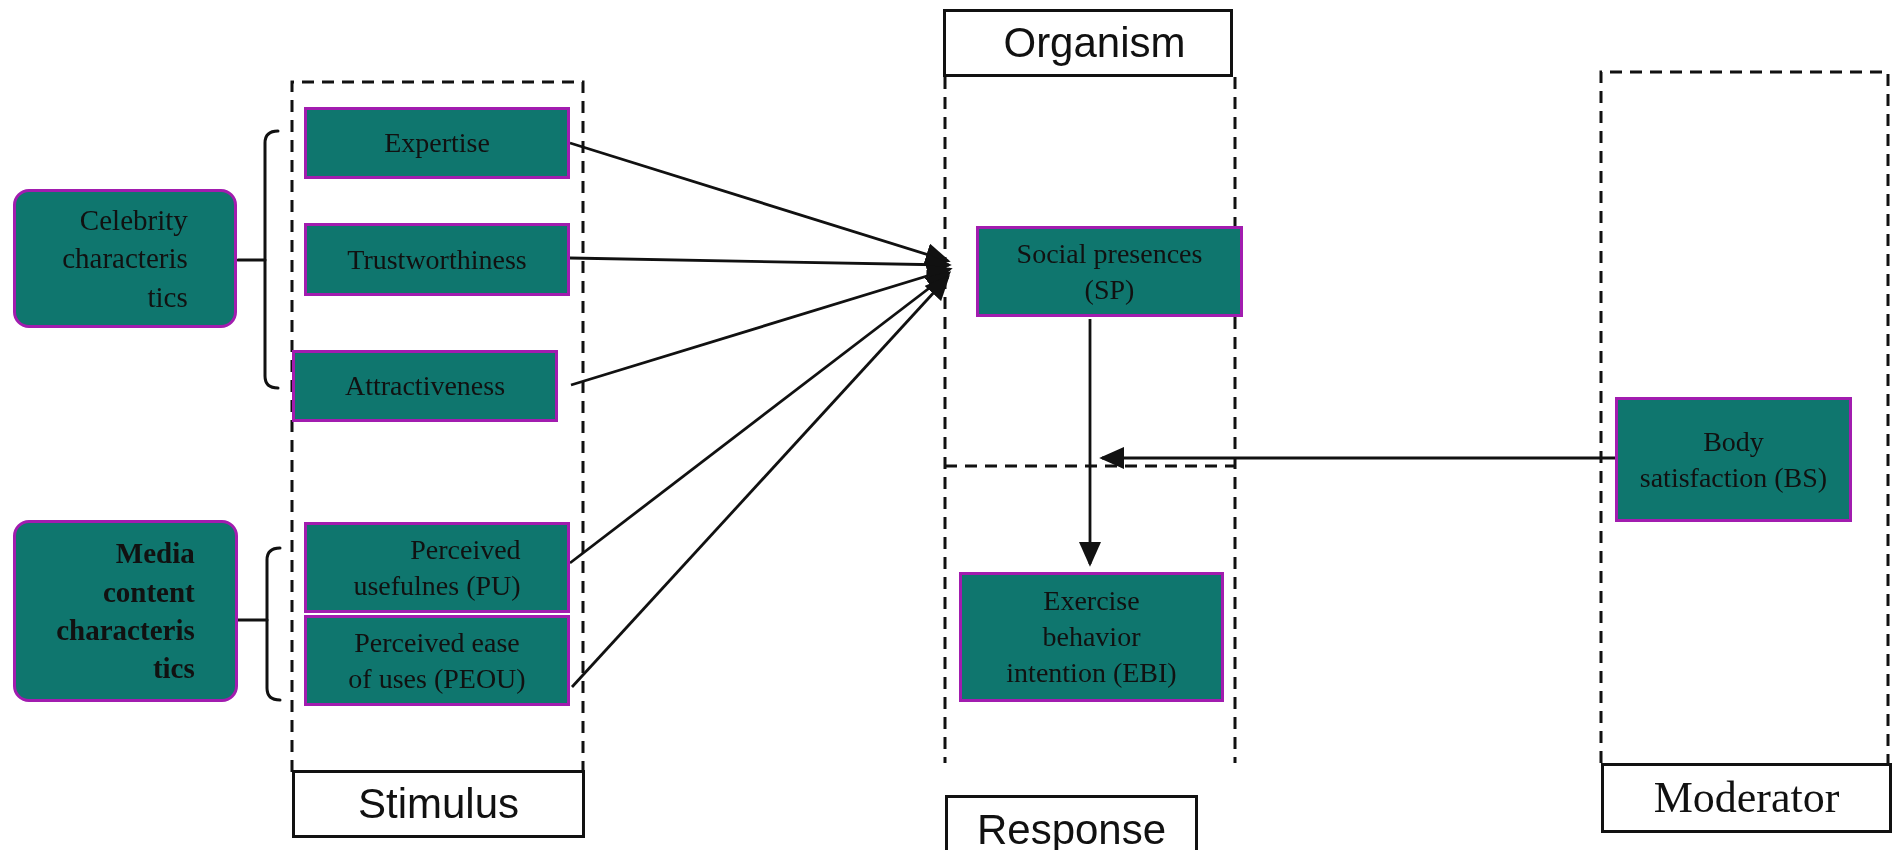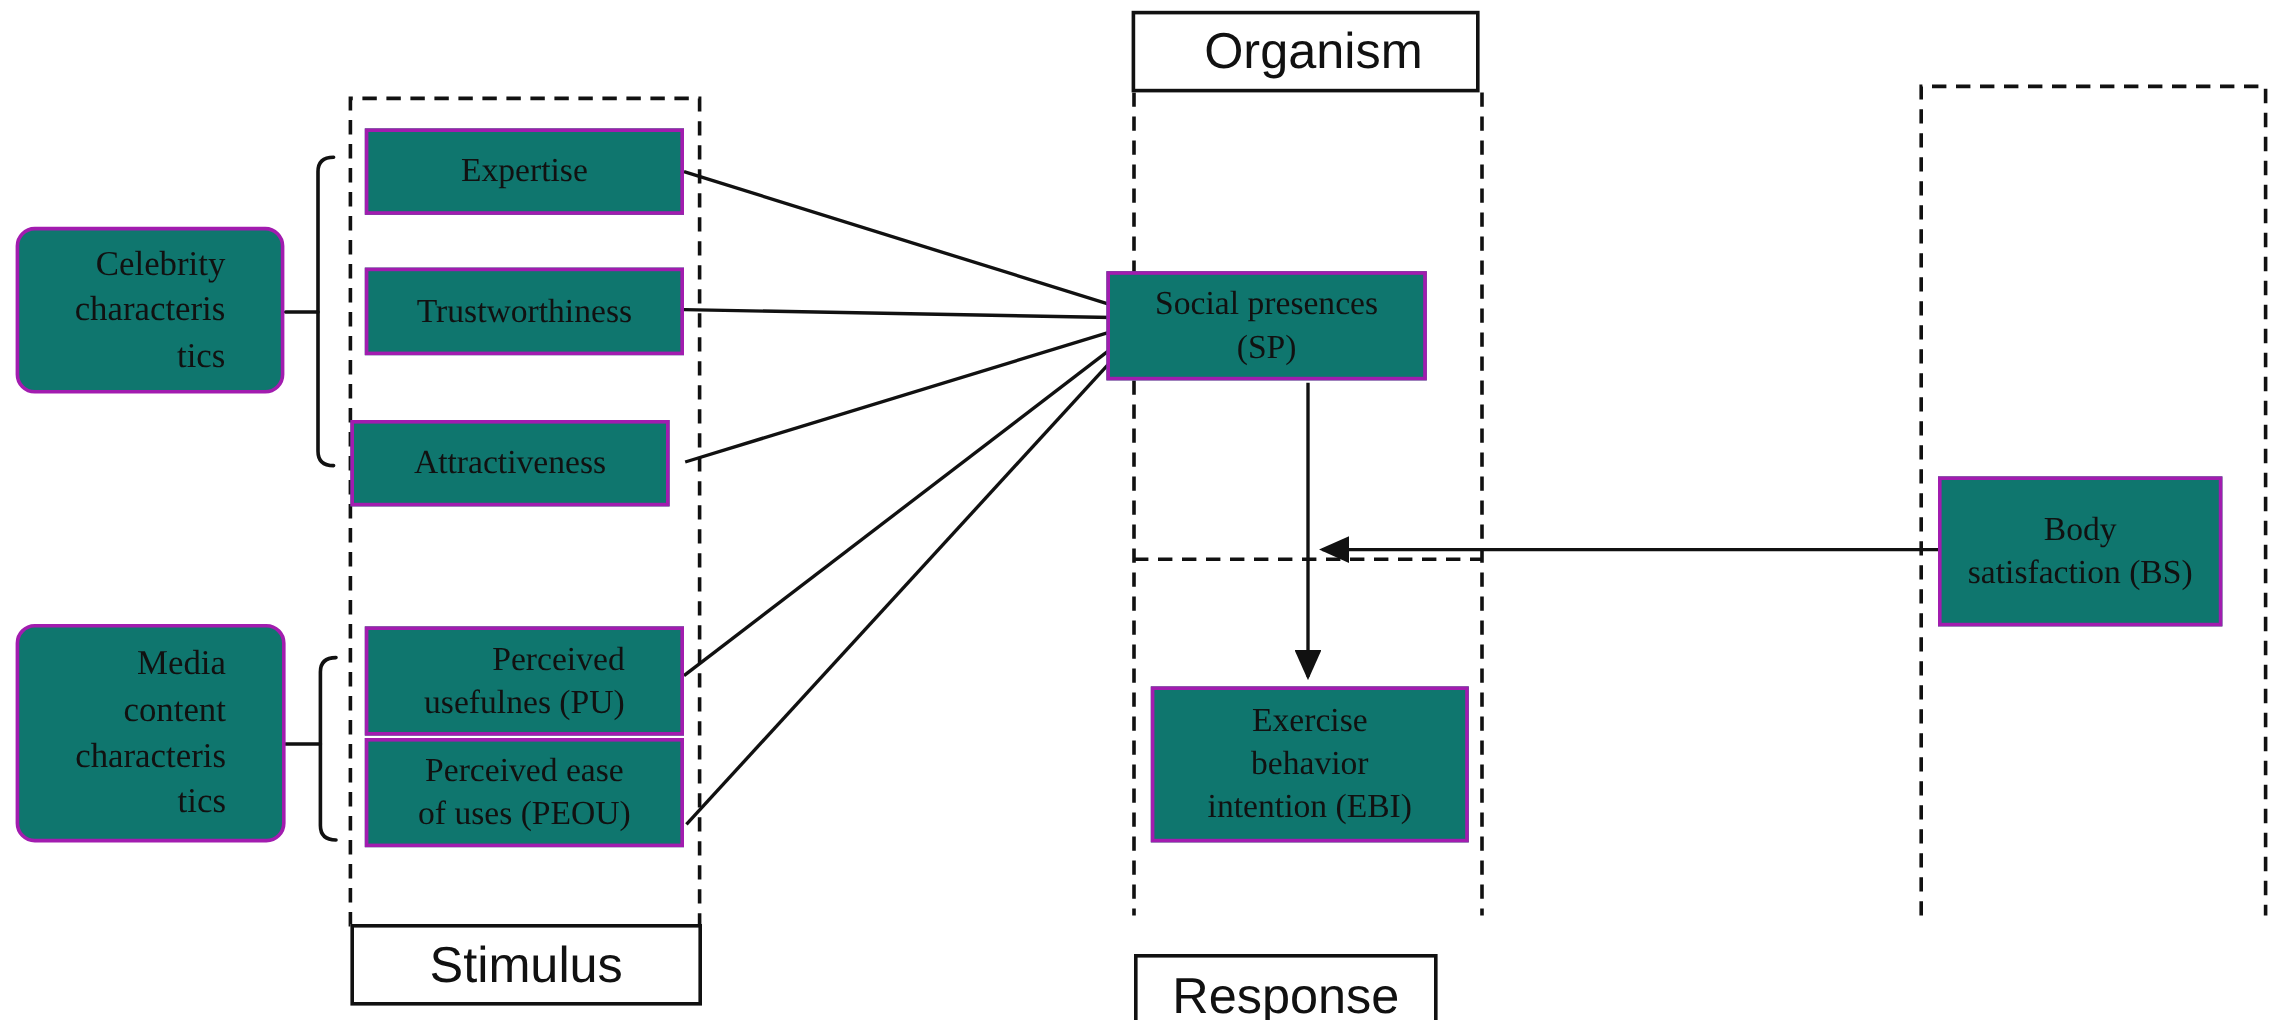--- a/index.html
+++ b/index.html
@@ -75,39 +75,40 @@
     <line class="ln" x1="572" y1="687" x2="948" y2="277" marker-end="url(#ah)"></line>
 
     <line class="ln" x1="1090" y1="319" x2="1090" y2="564" marker-end="url(#ah)"></line>
 
     <line class="ln" x1="1615" y1="458" x2="1102" y2="458" marker-end="url(#ah)"></line>
   </svg>
 
   <div class="box rounded" style="left:13px;top:189px;width:224px;height:139px;">Celebrity
 characteris
 tics</div>
-  <div class="box rounded" style="left:13px;top:520px;width:225px;height:182px;">Media
+  <div class="box rounded" style="left:13px;top:520px;width:225px;height:182px;font-weight:bold;">Media
 content
 characteris
 tics</div>
 
   <div class="box" style="left:304px;top:107px;width:266px;height:72px;">Expertise</div>
   <div class="box" style="left:304px;top:223px;width:266px;height:73px;">Trustworthiness</div>
   <div class="box" style="left:292px;top:350px;width:266px;height:72px;">Attractiveness</div>
   <div class="box" style="left:304px;top:522px;width:266px;height:91px;text-align:right;">Perceived
 usefulnes (PU)</div>
   <div class="box" style="left:304px;top:615px;width:266px;height:91px;">Perceived ease
 of uses (PEOU)</div>
 
-  <div class="box" style="left:922px;top:226px;width:267px;height:91px;">Social presences
+  <div class="box" style="left:976px;top:226px;width:267px;height:91px;">Social presences
 (SP)</div>
   <div class="box" style="left:959px;top:572px;width:265px;height:130px;">Exercise
 behavior
 intention (EBI)</div>
 
   <div class="box" style="left:1615px;top:397px;width:237px;height:125px;">Body
 satisfaction (BS)</div>
 
   <div class="header" style="left:943px;top:9px;width:290px;height:68px;padding-left:13px;">Organism</div>
   <div class="header" style="left:292px;top:770px;width:293px;height:68px;">Stimulus</div>
   <div class="header" style="left:945px;top:763px;width:253px;height:70px;margin-top:32px;">Response</div>
+  <div class="header serif" style="left:1601px;top:763px;width:291px;height:70px;">Moderator</div>
 
 </div>
 
 </body></html>

